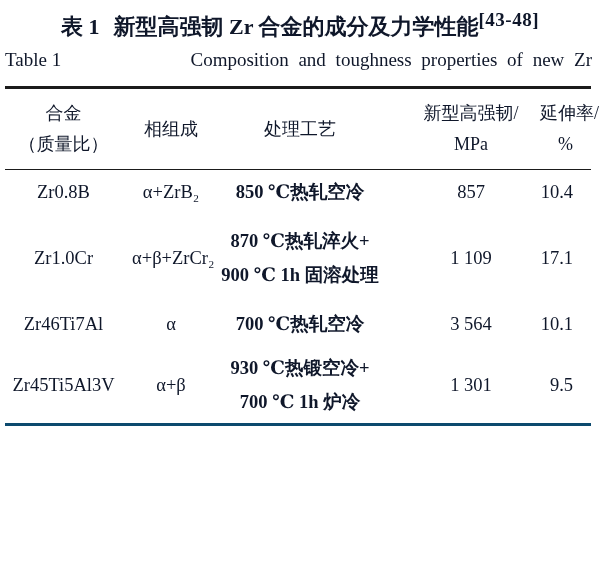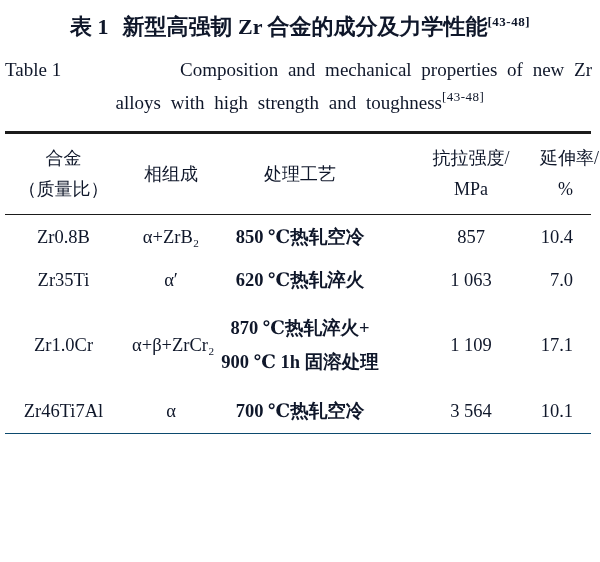--- a/index.html
+++ b/index.html
@@ -16,48 +16,47 @@
     margin-top: 12px;
     display: flex;
     justify-content: center;
     align-items: baseline;
     gap: 14px;
     font-weight: bold;
     font-size: 22px;
     line-height: 30px;
   }
   .ref-sup {
-    font-size: 13px;
+    font-size: 19px;
     position: relative;
     top: -8px;
     letter-spacing: 0.5px;
   }
   .title-en {
-    margin-top: 8px;
     font-size: 19px;
     line-height: 33px;
   }
   .en-line1 {
     display: flex;
     justify-content: space-between;
     padding: 0 8px 0 5px;
   }
   .en-line1 .rest { word-spacing: 5px; }
   .en-line2 {
     text-align: center;
     word-spacing: 5px;
   }
   table.data-table {
     margin: 10px 0 0 5px;
     width: 586px;
     border-collapse: collapse;
     table-layout: fixed;
     font-size: 18.5px;
     border-top: 3px solid #1b1b1b;
-    border-bottom: 1px solid #0c4a6e;
+    border-bottom: 3px solid #0c4a6e;
   }
   thead tr { border-bottom: 1.5px solid #1b1b1b; }
   th, td {
     padding: 0;
     text-align: center;
     vertical-align: middle;
     font-weight: normal;
     white-space: nowrap;
     line-height: 34px;
   }
@@ -81,23 +80,22 @@
 <div class="page">
 
   <div class="title-zh">
     <span>表 1</span>
     <span><span>新型高强韧 Zr 合金的成分及力学性能</span><span class="ref-sup">[43-48]</span></span>
   </div>
 
   <div class="title-en">
     <div class="en-line1">
       <span>Table 1</span>
-      <span class="rest">Composition and mechanical properties of new Zr</span>
+      <span class="rest">Composition and toughness properties of new Zr</span>
     </div>
-    <div class="en-line2"><span>alloys with high strength and toughness</span><span class="ref-sup">[43-48]</span></div>
   </div>
 
   <table class="data-table">
     <colgroup>
       <col style="width:117px">
       <col style="width:88px">
       <col style="width:180px">
       <col style="width:150px">
       <col style="width:51px">
     </colgroup>
@@ -107,55 +105,56 @@
           <div class="hdr-line">合金</div>
           <div class="hdr-line">（质量比）</div>
         </th>
         <th>
           <div>相组成</div>
         </th>
         <th>
           <div>处理工艺</div>
         </th>
         <th>
-          <div class="hdr-line">抗拉强度/</div>
+          <div class="hdr-line">新型高强韧/</div>
           <div class="hdr-line">MPa</div>
         </th>
         <th>
           <div class="hdr-line">延伸率/</div>
           <div class="hdr-line">%</div>
         </th>
       </tr>
     </thead>
     <tbody>
       <tr class="r1">
         <td>Zr0.8B</td>
         <td>α+ZrB₂</td>
         <td class="process">850 ℃热轧空冷</td>
         <td>857</td>
         <td>10.4</td>
       </tr>
-      <tr class="r3">
-        <td>Zr35Ti</td>
-        <td>α′</td>
-        <td class="process">620 ℃热轧淬火</td>
-        <td>1 063</td>
-        <td>7.0</td>
-      </tr>
       <tr class="r4">
         <td>Zr1.0Cr</td>
         <td>α+β+ZrCr₂</td>
         <td class="process">870 ℃热轧淬火+
 900 ℃ 1h 固溶处理</td>
         <td>1 109</td>
         <td>17.1</td>
       </tr>
       <tr class="r5">
         <td>Zr46Ti7Al</td>
         <td>α</td>
         <td class="process">700 ℃热轧空冷</td>
         <td>3 564</td>
         <td>10.1</td>
       </tr>
+      <tr class="r6">
+        <td>Zr45Ti5Al3V</td>
+        <td>α+β</td>
+        <td class="process">930 ℃热锻空冷+
+700 ℃ 1h 炉冷</td>
+        <td>1 301</td>
+        <td>9.5</td>
+      </tr>
     </tbody>
   </table>
 
 </div>
 
 </body></html>

